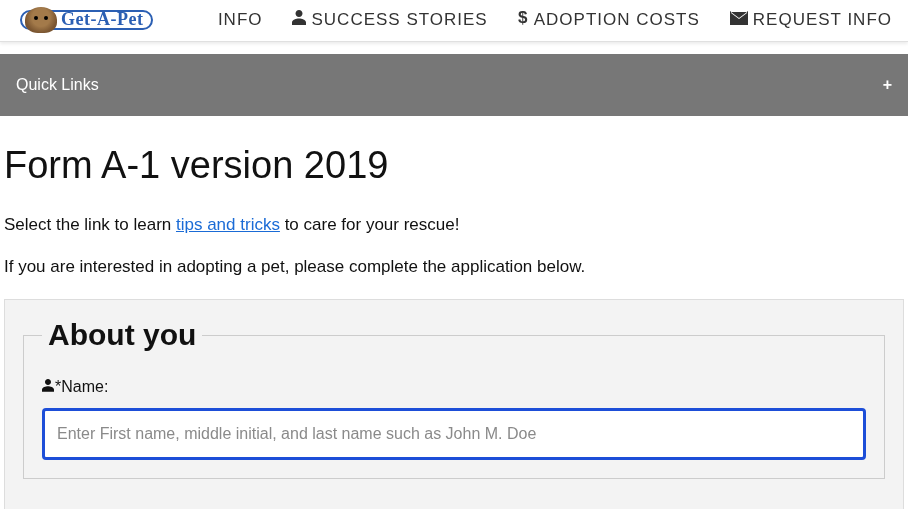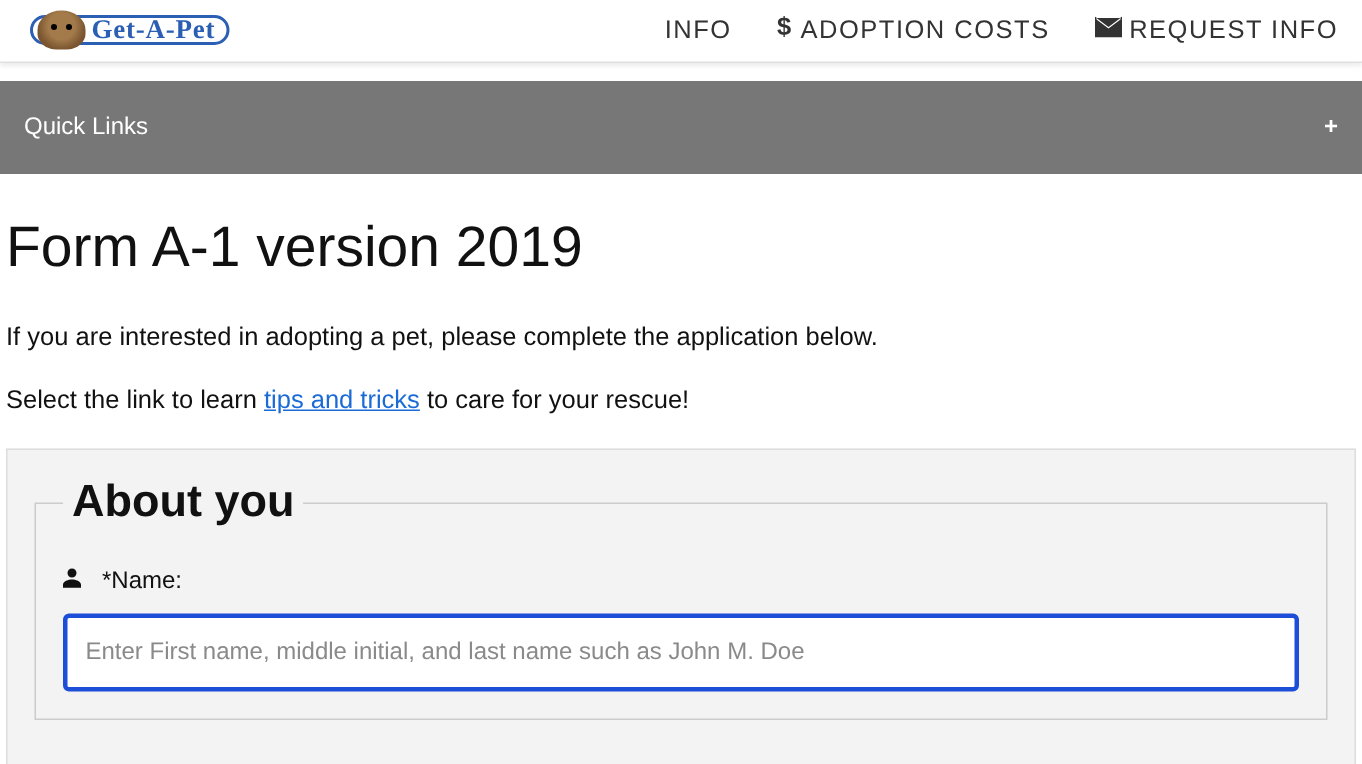--- a/index.html
+++ b/index.html
@@ -113,21 +113,21 @@
     }
     legend.about-you-legend {
       font-size: 30px;
       font-weight: 700;
       padding: 0 6px;
       color: #111;
     }
     .form-label {
       display: inline-flex;
       align-items: center;
-      gap: 14px;
+      gap: 1px;
       font-size: 16px;
       margin-bottom: 12px;
       margin-top: 8px;
       color: #111;
     }
     .name-input {
       width: 100%;
       padding: 14px 12px;
       font-size: 16px;
       border: 3px solid #1d4ed8;
@@ -143,20 +143,28 @@
 <body>
 
 <div class="navbar">
   <div class="logo">
     <span class="logo-dog"></span>
     <span class="logo-text">Get-A-Pet</span>
   </div>
   <div class="nav-links">
     <span class="nav-link">
       <span>INFO</span>
+    </span>
+    <span class="nav-link">
+      <span class="nav-icon">
+        <svg width="14" height="16" viewBox="0 0 14 16">
+            <path fill="#333" d="M7 8c2 0 3.5-1.6 3.5-3.5S9 1 7 1 3.5 2.6 3.5 4.5 5 8 7 8zm0 1.5c-2.7 0-7 1.3-7 4V16h14v-2.5c0-2.7-4.3-4-7-4z"></path>
+          </svg>
+      </span>
+      <span>SUCCESS STORIES</span>
     </span>
     <span class="nav-link">
       <span class="nav-icon">
         <svg width="11" height="18" viewBox="0 0 11 18">
             <text x="0" y="15" font-size="17" font-weight="bold" fill="#333">$</text>
           </svg>
       </span>
       <span>ADOPTION COSTS</span>
     </span>
     <span class="nav-link">
@@ -173,25 +181,25 @@
 </div>
 
 <div class="quicklinks-bar">
   <span>Quick Links</span>
   <span class="plus-icon">+</span>
 </div>
 
 <div class="content">
   <h1 class="page-title">Form A-1 version 2019</h1>
 
-  <p class="intro-text">If you are interested in adopting a pet, please complete the application below.</p>
-
   <p class="intro-text">
     <span>Select the link to learn </span><a href="#">tips and tricks</a><span> to care for your rescue!</span>
   </p>
+
+  <p class="intro-text">If you are interested in adopting a pet, please complete the application below.</p>
 
   <div class="form-box">
     <fieldset class="about-you">
       <legend class="about-you-legend">About you</legend>
 
       <div class="form-label">
         <span class="nav-icon">
           <svg width="12" height="14" viewBox="0 0 14 16">
               <path fill="#111" d="M7 8c2 0 3.5-1.6 3.5-3.5S9 1 7 1 3.5 2.6 3.5 4.5 5 8 7 8zm0 1.5c-2.7 0-7 1.3-7 4V16h14v-2.5c0-2.7-4.3-4-7-4z"></path>
             </svg>

